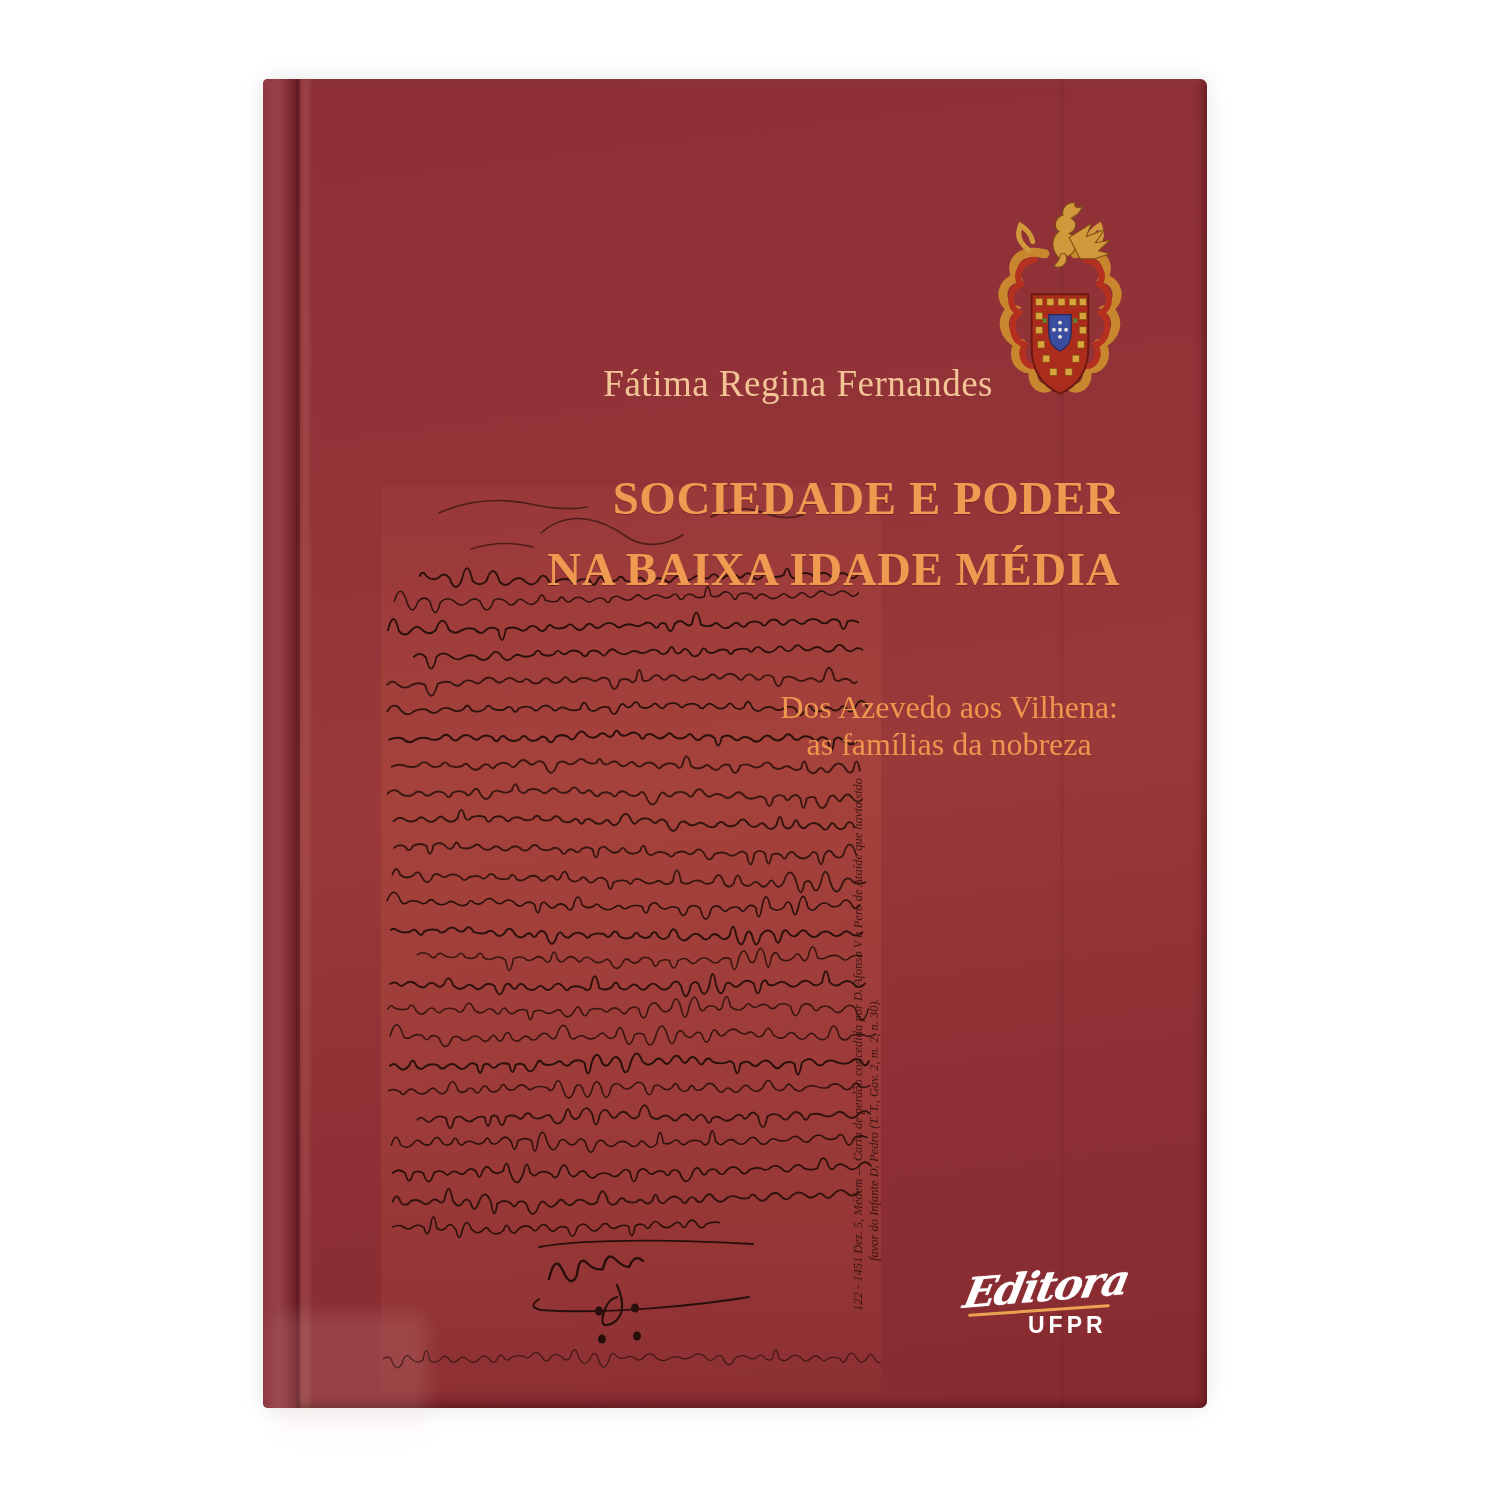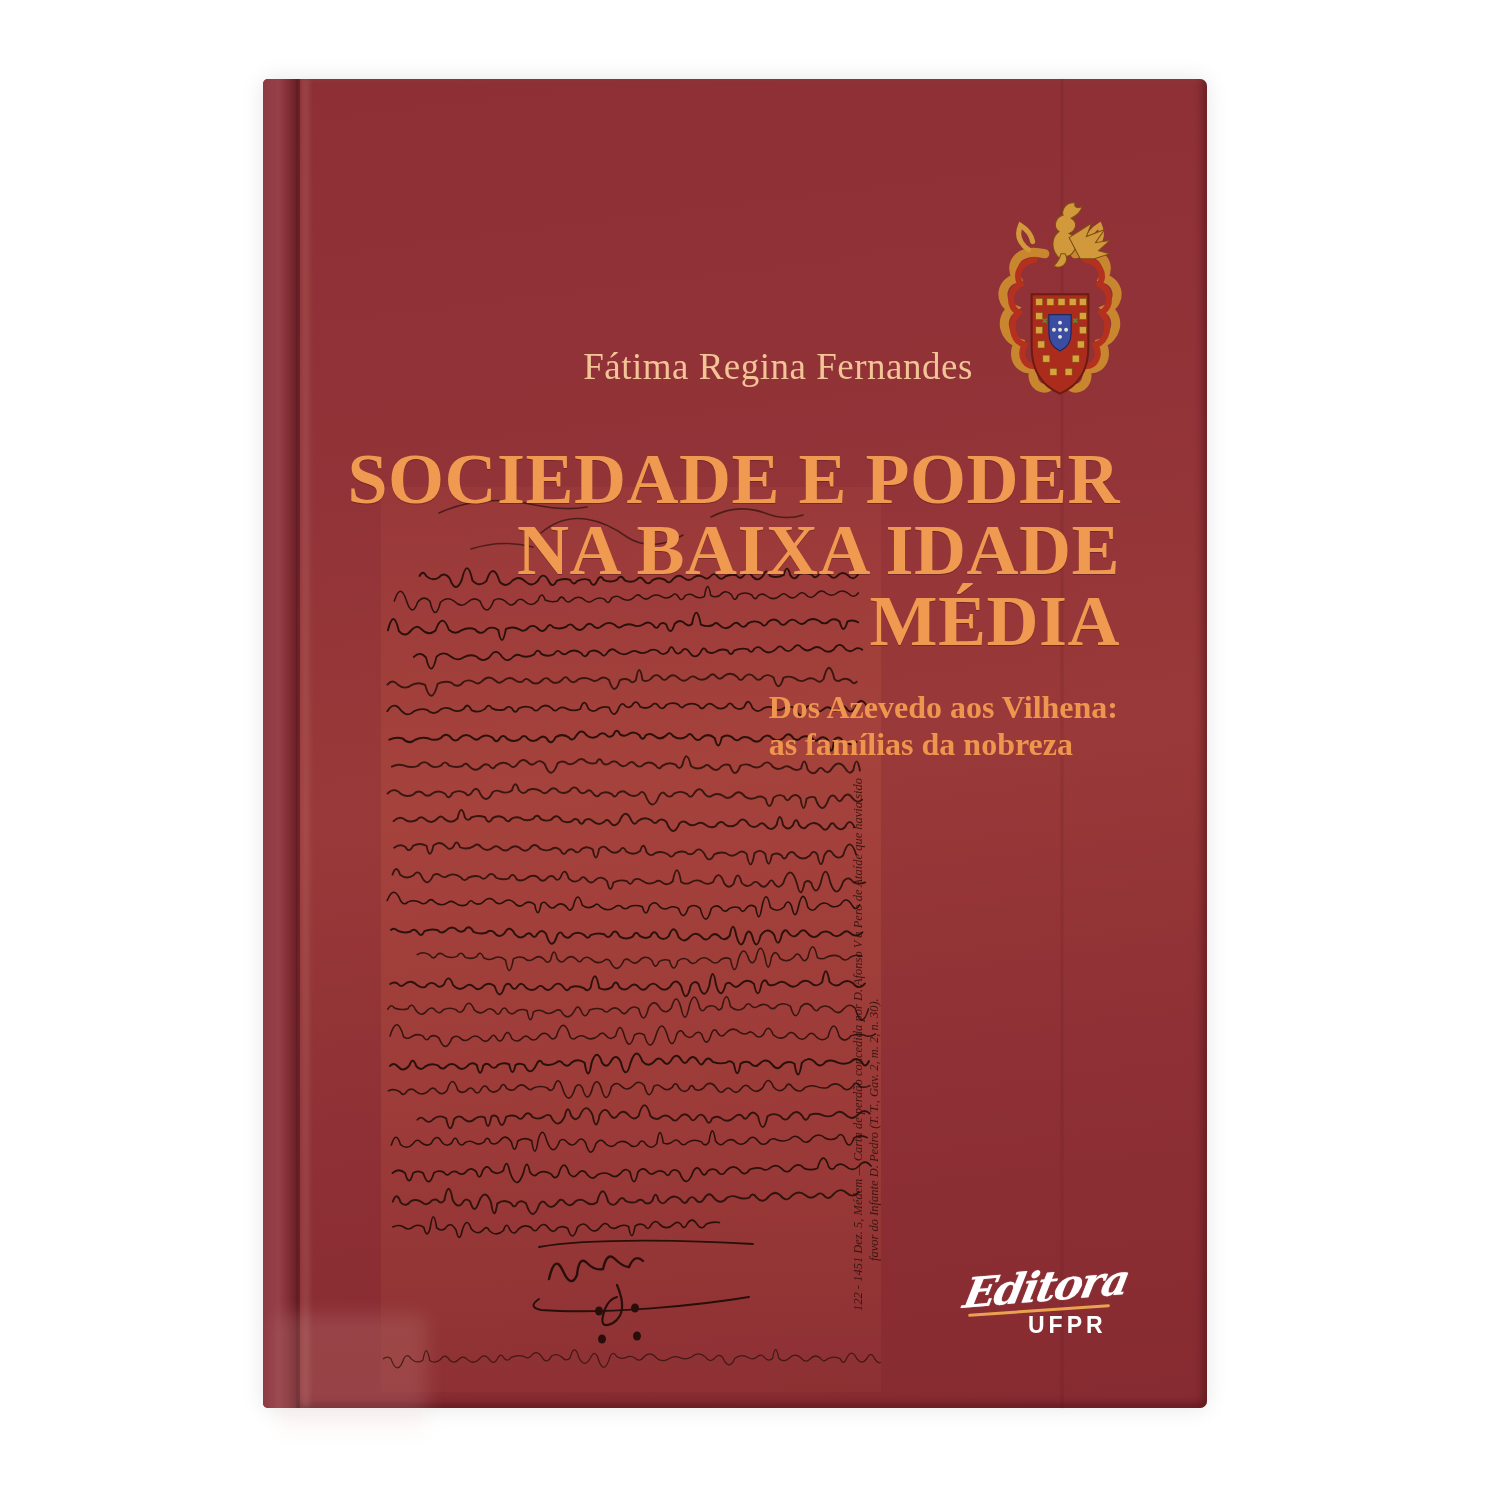--- a/index.html
+++ b/index.html
@@ -12,27 +12,27 @@
         box-shadow:0 0 22px rgba(0,0,0,.10), inset -4px -4px 9px rgba(70,12,16,.55), inset 2px 2px 6px rgba(255,235,220,.08);}
   .spine{position:absolute;left:0;top:0;bottom:0;width:34px;
         background:linear-gradient(90deg,#8f3a43 0%,#964049 45%,#7c2930 82%,#6d2028 96%,#5f1a22 100%);
         border-radius:5px 0 0 5px;}
   .spine-crease{position:absolute;left:34px;top:0;bottom:0;width:3px;background:rgba(70,16,22,.55);filter:blur(.6px);}
   .spine-highlight{position:absolute;left:38px;top:0;bottom:0;width:9px;background:rgba(255,225,205,.10);filter:blur(2px);}
   .bend-line{position:absolute;left:798px;top:0;bottom:0;width:2px;background:rgba(55,10,14,.16);filter:blur(1px);}
   .spine-patch{position:absolute;left:14px;top:1235px;width:150px;height:120px;
         background:rgba(240,205,195,.14);filter:blur(9px);border-radius:8px;}
   
-  .author{position:absolute;left:300px;top:266px;width:430px;text-align:center;
+  .author{position:absolute;left:300px;top:283px;width:430px;text-align:right;
         font-size:37px;letter-spacing:.5px;color:#f2c496;z-index:3;}
-  .title-block{position:absolute;right:87px;top:365px;text-align:right;z-index:3;
-        font-weight:bold;font-size:72px;line-height:71px;color:#ef9a50;letter-spacing:.5px;
+  .title-block{position:absolute;right:87px;top:384px;text-align:right;z-index:3;
+        font-weight:bold;font-size:47px;line-height:71px;color:#ef9a50;letter-spacing:.5px;
         text-shadow:0 1px 0 rgba(60,12,10,.35);}
-  .subtitle-block{position:absolute;right:89px;top:610px;text-align:left;z-index:3;
-        font-weight:bold;font-size:32px;line-height:37px;color:#ee954e;}
+  .subtitle-block{position:absolute;right:89px;top:610px;text-align:center;z-index:3;
+        font-weight:normal;font-size:32px;line-height:37px;color:#ee954e;}
   
   .manuscript{position:absolute;left:118px;top:408px;width:500px;height:905px;z-index:1;
         background:linear-gradient(180deg,rgba(205,98,70,.10) 0%,rgba(205,98,70,.22) 30%,rgba(205,98,70,.22) 70%,rgba(205,98,70,.08) 100%);}
   .ms-caption{position:absolute;left:588px;top:1232px;width:465px;z-index:2;
         transform:rotate(-90deg);transform-origin:0 0;
         font-style:italic;font-size:12.5px;line-height:15.5px;color:rgba(38,13,8,.82);white-space:nowrap;}
   .ms-caption .l2{padding-left:50px;}
   
   .publisher{position:absolute;left:703px;top:1183px;width:170px;height:75px;z-index:3;}
   .pub-script{display:inline-block;font-family:"DejaVu Serif",serif;font-style:italic;font-weight:bold;

